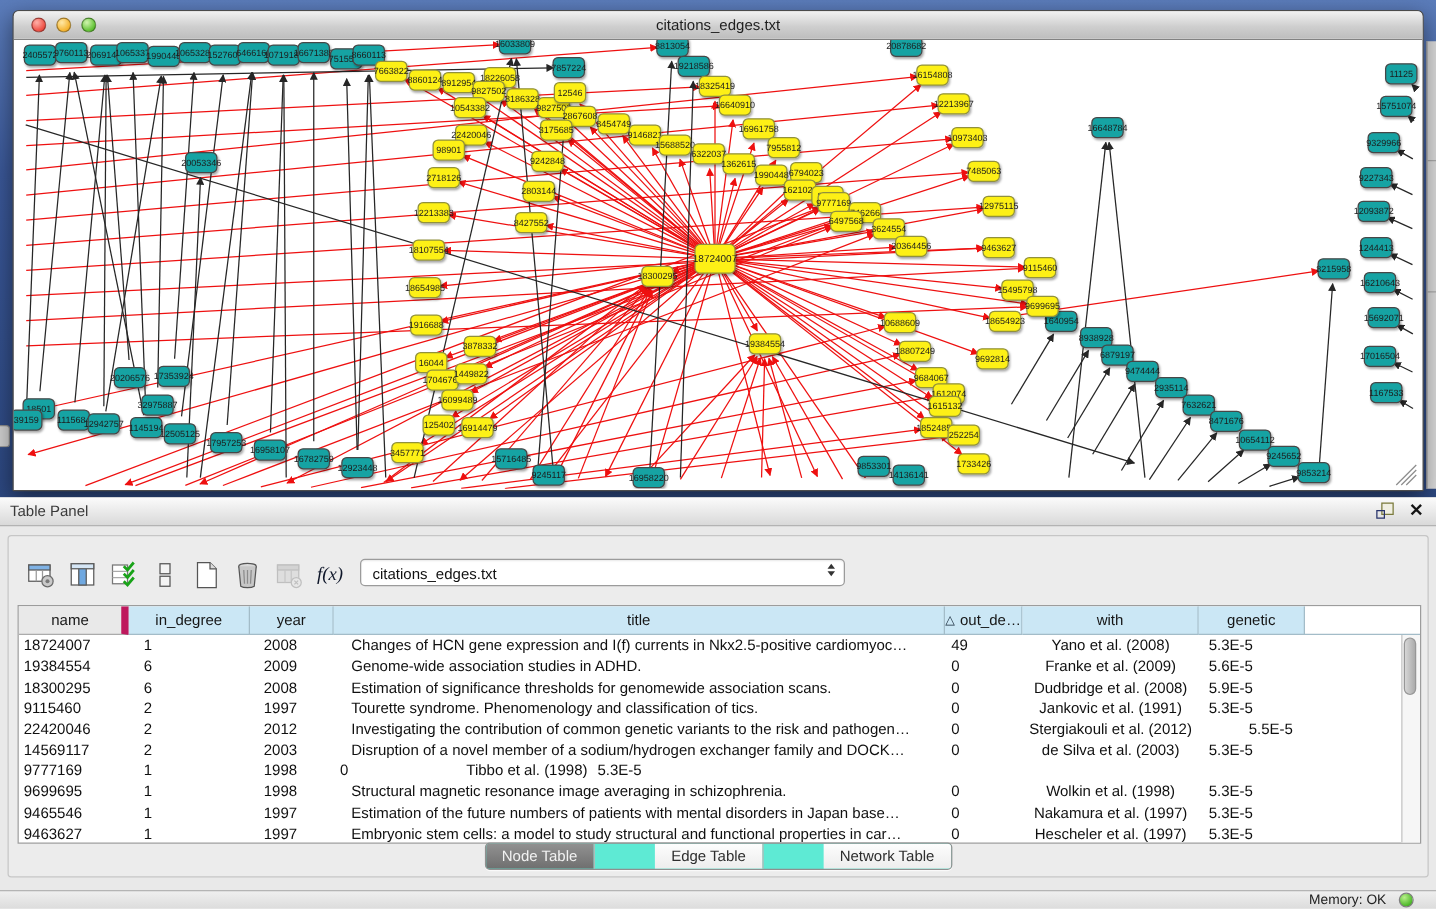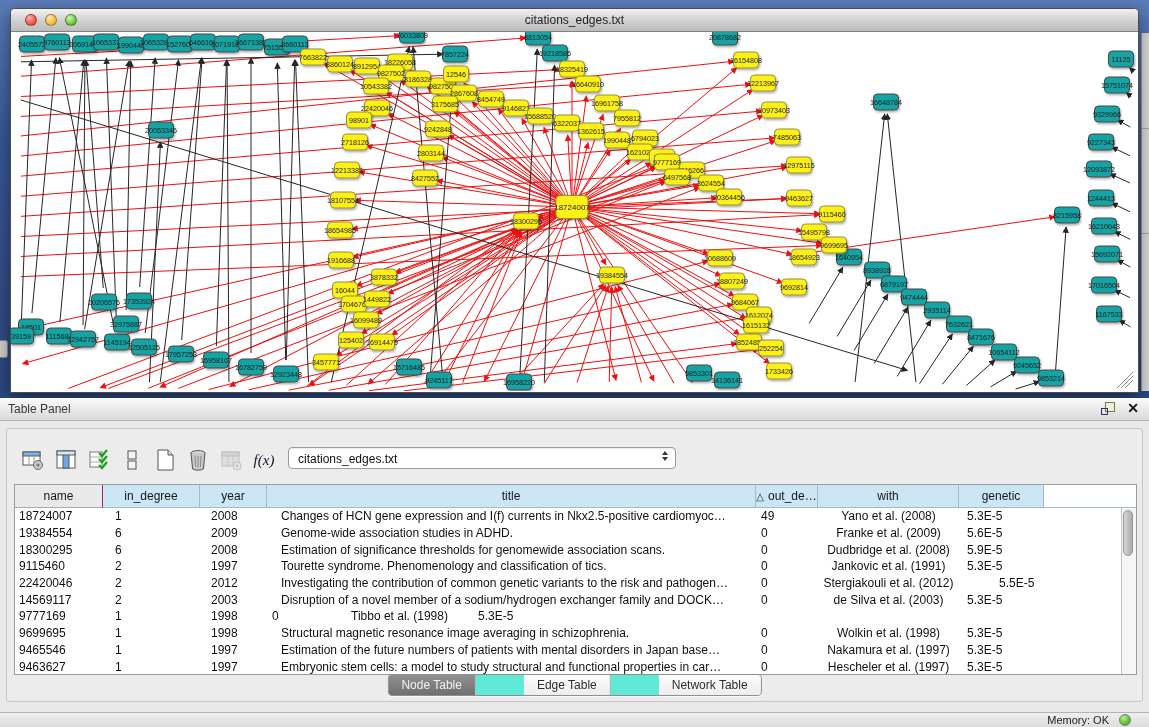--- a/index.html
+++ b/index.html
@@ -53,21 +53,21 @@
   .combo .stepper{position:absolute;right:7px;top:3px;display:flex;flex-direction:column;gap:2px;}
   .combo .stepper i{display:block;width:0;height:0;border-left:3.5px solid transparent;border-right:3.5px solid transparent;}
   .combo .stepper .up{border-bottom:4px solid #333;}
   .combo .stepper .down{border-top:4px solid #333;}
   
   .data-table{position:absolute;left:14px;top:86px;width:1123px;height:191px;background:#fff;
     border:1px solid #9c9c9c;box-sizing:border-box;overflow:hidden;}
   .thead{display:flex;height:23px;box-sizing:border-box;}
   .th{box-sizing:border-box;border-right:1px solid #a3bcc8;border-bottom:1px solid #a3bcc8;
     background:#cbe7f5;font-size:12px;color:#161616;display:flex;align-items:center;justify-content:center;gap:4px;}
-  .th.plain{background:#e9e9e9;border-right:1px solid #be185d;border-bottom:1px solid #ababab;}
+  .th.plain{background:#e9e9e9;border-right:6px solid #be185d;border-bottom:1px solid #ababab;}
   .th .sort{font-size:10px;color:#123;}
   .th-fill{flex:1;background:#fff;border-bottom:1px solid #a3bcc8;}
   .tbody .tr{display:flex;height:16.7px;font-size:12px;color:#101010;align-items:center;}
   .td{box-sizing:border-box;white-space:nowrap;overflow:hidden;}
   .vscroll{position:absolute;right:0;top:23px;width:14px;height:167px;background:#f6f6f6;
     border-left:1px solid #c4c4c4;}
   .vthumb{position:absolute;left:1px;top:2px;width:10px;height:46px;border-radius:5px;
     background:linear-gradient(90deg,#d6d6d6,#ababab);border:1px solid #979797;box-sizing:border-box;}
   
   .tab-bar{position:absolute;left:50%;top:276px;transform:translateX(-50%);display:flex;height:20px;
@@ -705,21 +705,21 @@
           <div class="td" style="width: 489px; padding-left: 14px;">Disruption of a novel member of a sodium/hydrogen exchanger family and DOCK…</div>
           <div class="td" style="width: 62px; padding-left: 5px;">0</div>
           <div class="td" style="width: 141px; padding-left: 0px; text-align: center;">de Silva et al. (2003)</div>
           <div class="td" style="width: 85px; padding-left: 8px;">5.3E-5</div>
         </div>
         <div class="tr">
           <div class="td" style="width: 88px; padding-left: 4px;">9777169</div>
           <div class="td" style="width: 97px; padding-left: 12px;">1</div>
           <div class="td" style="width: 67px; padding-left: 11px;">1998</div>
           <div class="td" style="width: 62px; padding-left: 5px;">0</div>
-          <div class="td" style="width: 141px; padding-left: 0px; text-align: center;">Tibbo et al. (1998)</div>
+          <div class="td" style="width: 141px; padding-left: 0px; text-align: right;">Tibbo et al. (1998)</div>
           <div class="td" style="width: 85px; padding-left: 8px;">5.3E-5</div>
         </div>
         <div class="tr">
           <div class="td" style="width: 88px; padding-left: 4px;">9699695</div>
           <div class="td" style="width: 97px; padding-left: 12px;">1</div>
           <div class="td" style="width: 67px; padding-left: 11px;">1998</div>
           <div class="td" style="width: 489px; padding-left: 14px;">Structural magnetic resonance image averaging in schizophrenia.</div>
           <div class="td" style="width: 62px; padding-left: 5px;">0</div>
           <div class="td" style="width: 141px; padding-left: 0px; text-align: center;">Wolkin et al. (1998)</div>
           <div class="td" style="width: 85px; padding-left: 8px;">5.3E-5</div>

